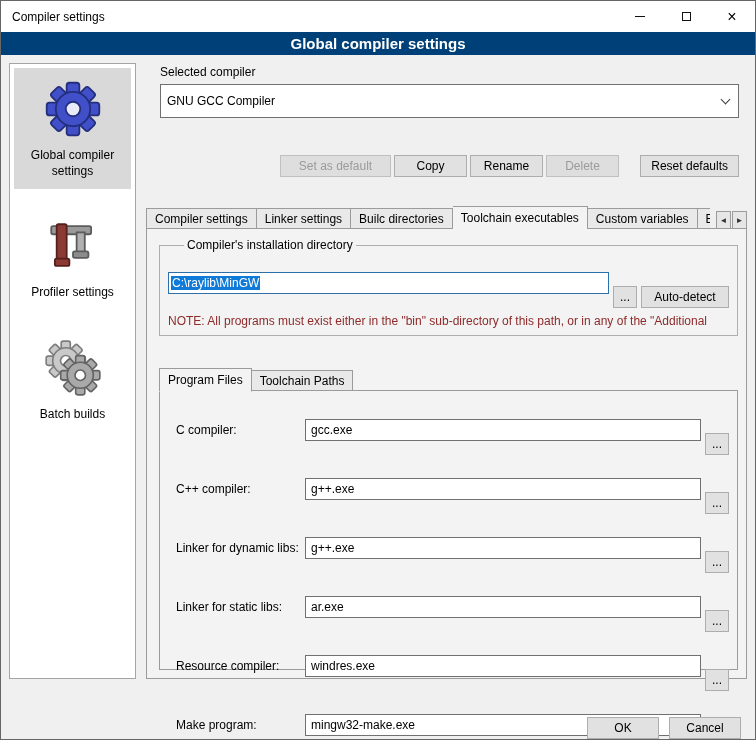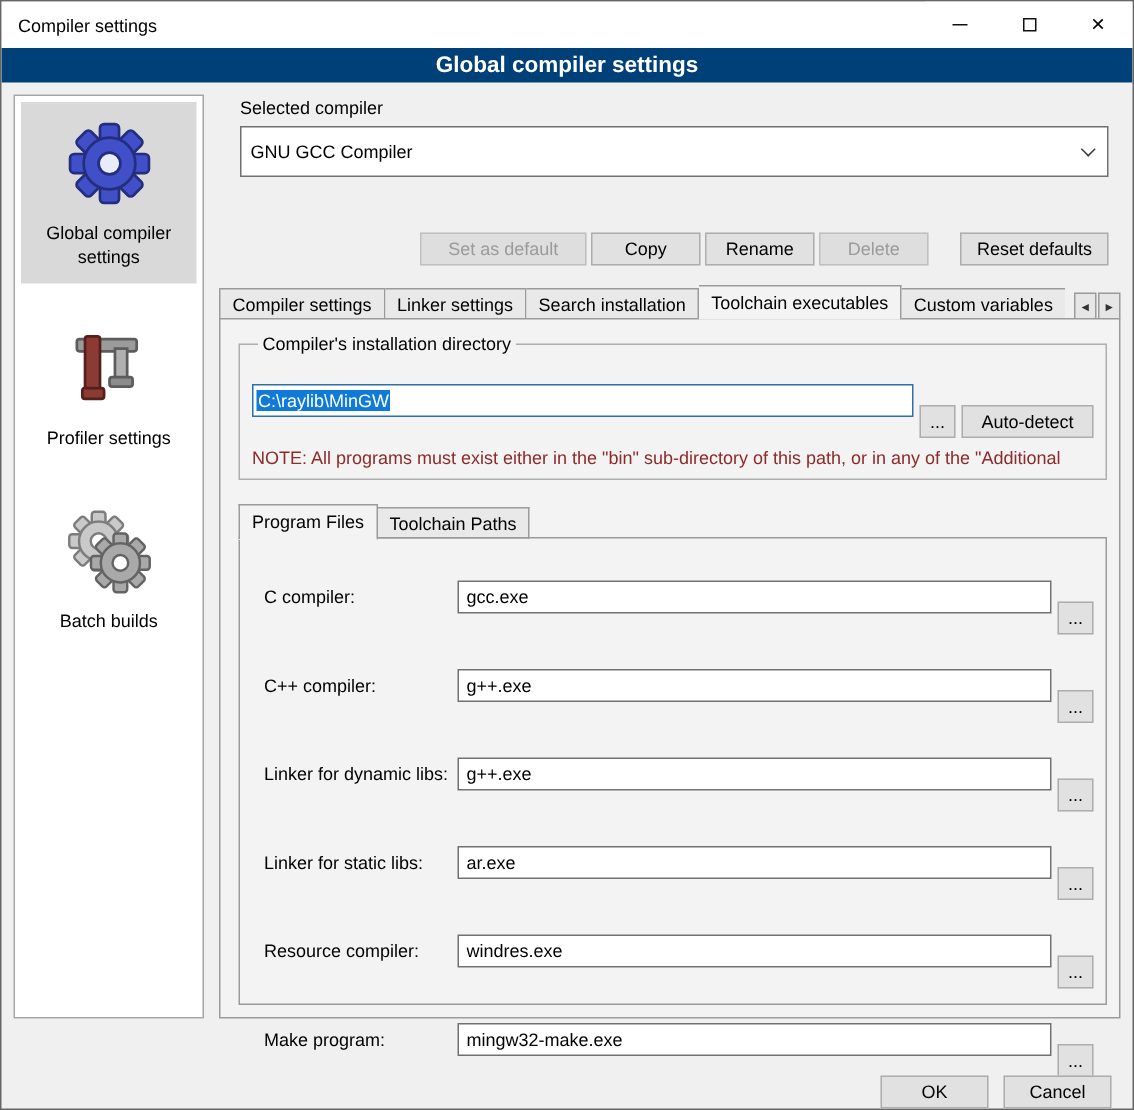--- a/index.html
+++ b/index.html
@@ -43,30 +43,30 @@
   .btn-row { display:flex; gap:3px; margin-top:9px; align-items:center; }
   .btn-setdefault { min-width:111px; margin-left:120px; }
   .btn-copy,.btn-rename,.btn-delete { min-width:73px; }
   .btn-reset { min-width:89px; margin-left:auto; }
 
   
   .tabbar { display:flex; align-items:flex-end; margin-top:13px; }
   .tabs-strip { display:flex; align-items:flex-end; flex:1; overflow:hidden; min-width:0; }
   .tab { height:21px; line-height:20px; padding:0 8px; background:#e9e9e9; border:1px solid #9b9b9b; border-left:none; white-space:nowrap; flex:0 0 auto; }
   .tabs-strip .tab:first-child, .subtabbar .tab:first-child { border-left:1px solid #9b9b9b; }
-  .tab.active { height:24px; line-height:23px; background:#f3f3f3; margin-bottom:-1px; border-bottom:1px solid #f3f3f3; position:relative; z-index:2; }
+  .tab.active { height:24px; line-height:23px; background:#f3f3f3; margin-bottom:-1px; border-bottom:1px solid #f3f3f3; position:relative; z-index:2;margin-top:16px; }
   .tab.clipped { max-width:38px; overflow:hidden; border-right:none; padding-right:0; }
   .tab-scrolls { display:flex; margin-left:6px; gap:1px; }
   .scroll-btn { width:15px; height:18px; padding:0; background:#e6e6e6; border:1px solid #9b9b9b; font-size:8px; color:#333; display:flex; align-items:center; justify-content:center; }
 
   .tabpage { flex:1; border:1px solid #9b9b9b; margin-top:-1px; background:#f3f3f3; padding:14px 8px 8px 12px; display:flex; flex-direction:column; min-height:0; }
 
   
   .groupbox { border:1px solid #aeaeae; position:relative; margin-top:2px; padding:12px 8px 4px; }
-  .groupbox-label { position:absolute; top:-8px; left:12px; background:#f3f3f3; padding:0 3px; }
+  .groupbox-label { position:absolute; top:-8px; left:24px; background:#f3f3f3; padding:0 3px; }
   .install-row { display:flex; gap:4px; align-items:center; }
   .textbox { flex:1; height:22px; background:#fff; border:1px solid #2d6fa8; display:flex; align-items:center; padding:0 2px; }
   .selection { background:#0f7ad8; color:#fff; padding:0 1px; }
   .btn.small { min-width:24px; padding:0 4px; flex:0 0 24px; }
   .btn.autodetect { min-width:88px; flex:0 0 88px; }
   .note { color:#8e2a2a; margin:6px 0 3px; white-space:nowrap; overflow:hidden; }
 
   
   .subtabbar { display:flex; align-items:flex-end; margin-top:16px; }
   .subpage { flex:1; border:1px solid #9b9b9b; margin-top:-1px; padding:14px 8px 8px 16px; min-height:0; }
@@ -172,21 +172,21 @@
           <button class="btn btn-rename">Rename</button>
           <button class="btn btn-delete" disabled="">Delete</button>
           <button class="btn btn-reset">Reset defaults</button>
         </div>
       </div>
 
       <div class="tabbar">
         <div class="tabs-strip">
           <div class="tab">Compiler settings</div>
           <div class="tab">Linker settings</div>
-          <div class="tab">Search installation</div>
+          <div class="tab">Builc directories</div>
           <div class="tab active">Toolchain executables</div>
           <div class="tab">Custom variables</div>
           <div class="tab clipped">Builc</div>
         </div>
         <div class="tab-scrolls">
           <button class="scroll-btn">
               <span>◄</span>
             </button>
           <button class="scroll-btn">
               <span>►</span>

